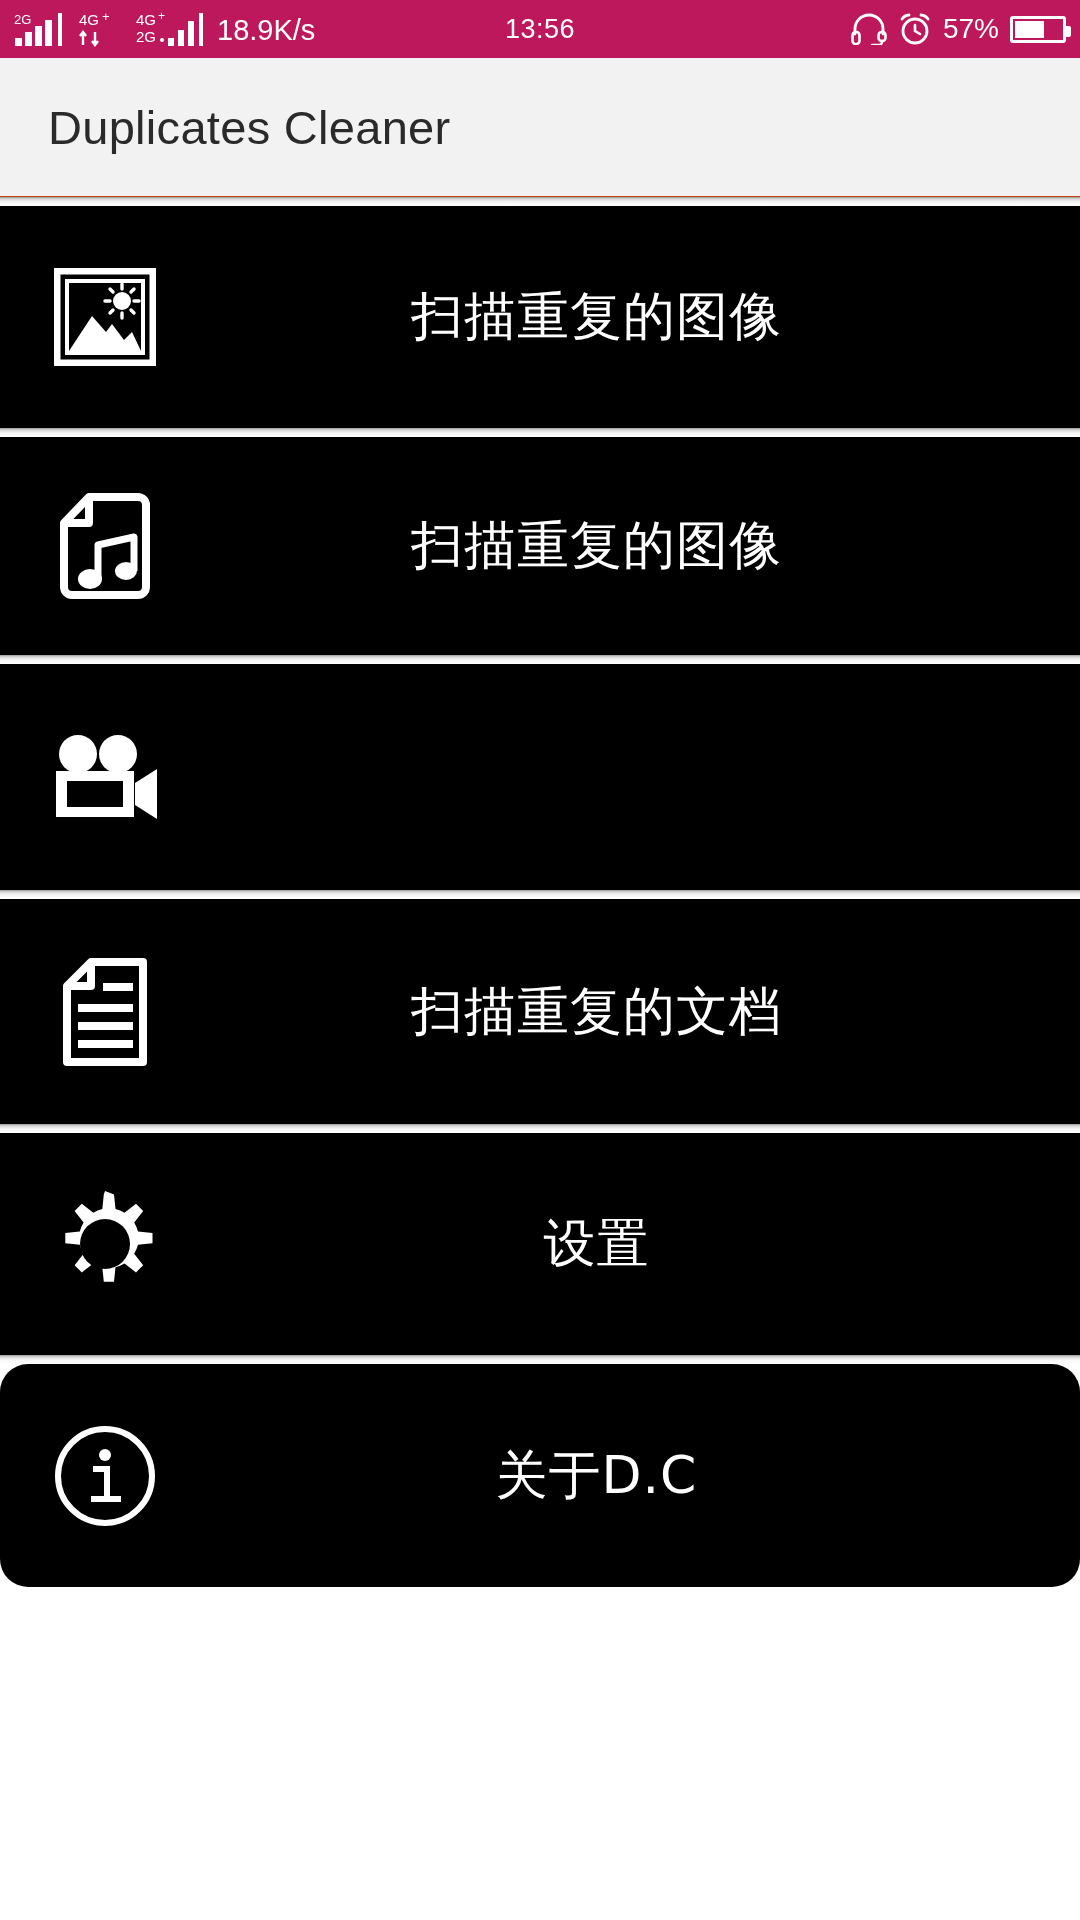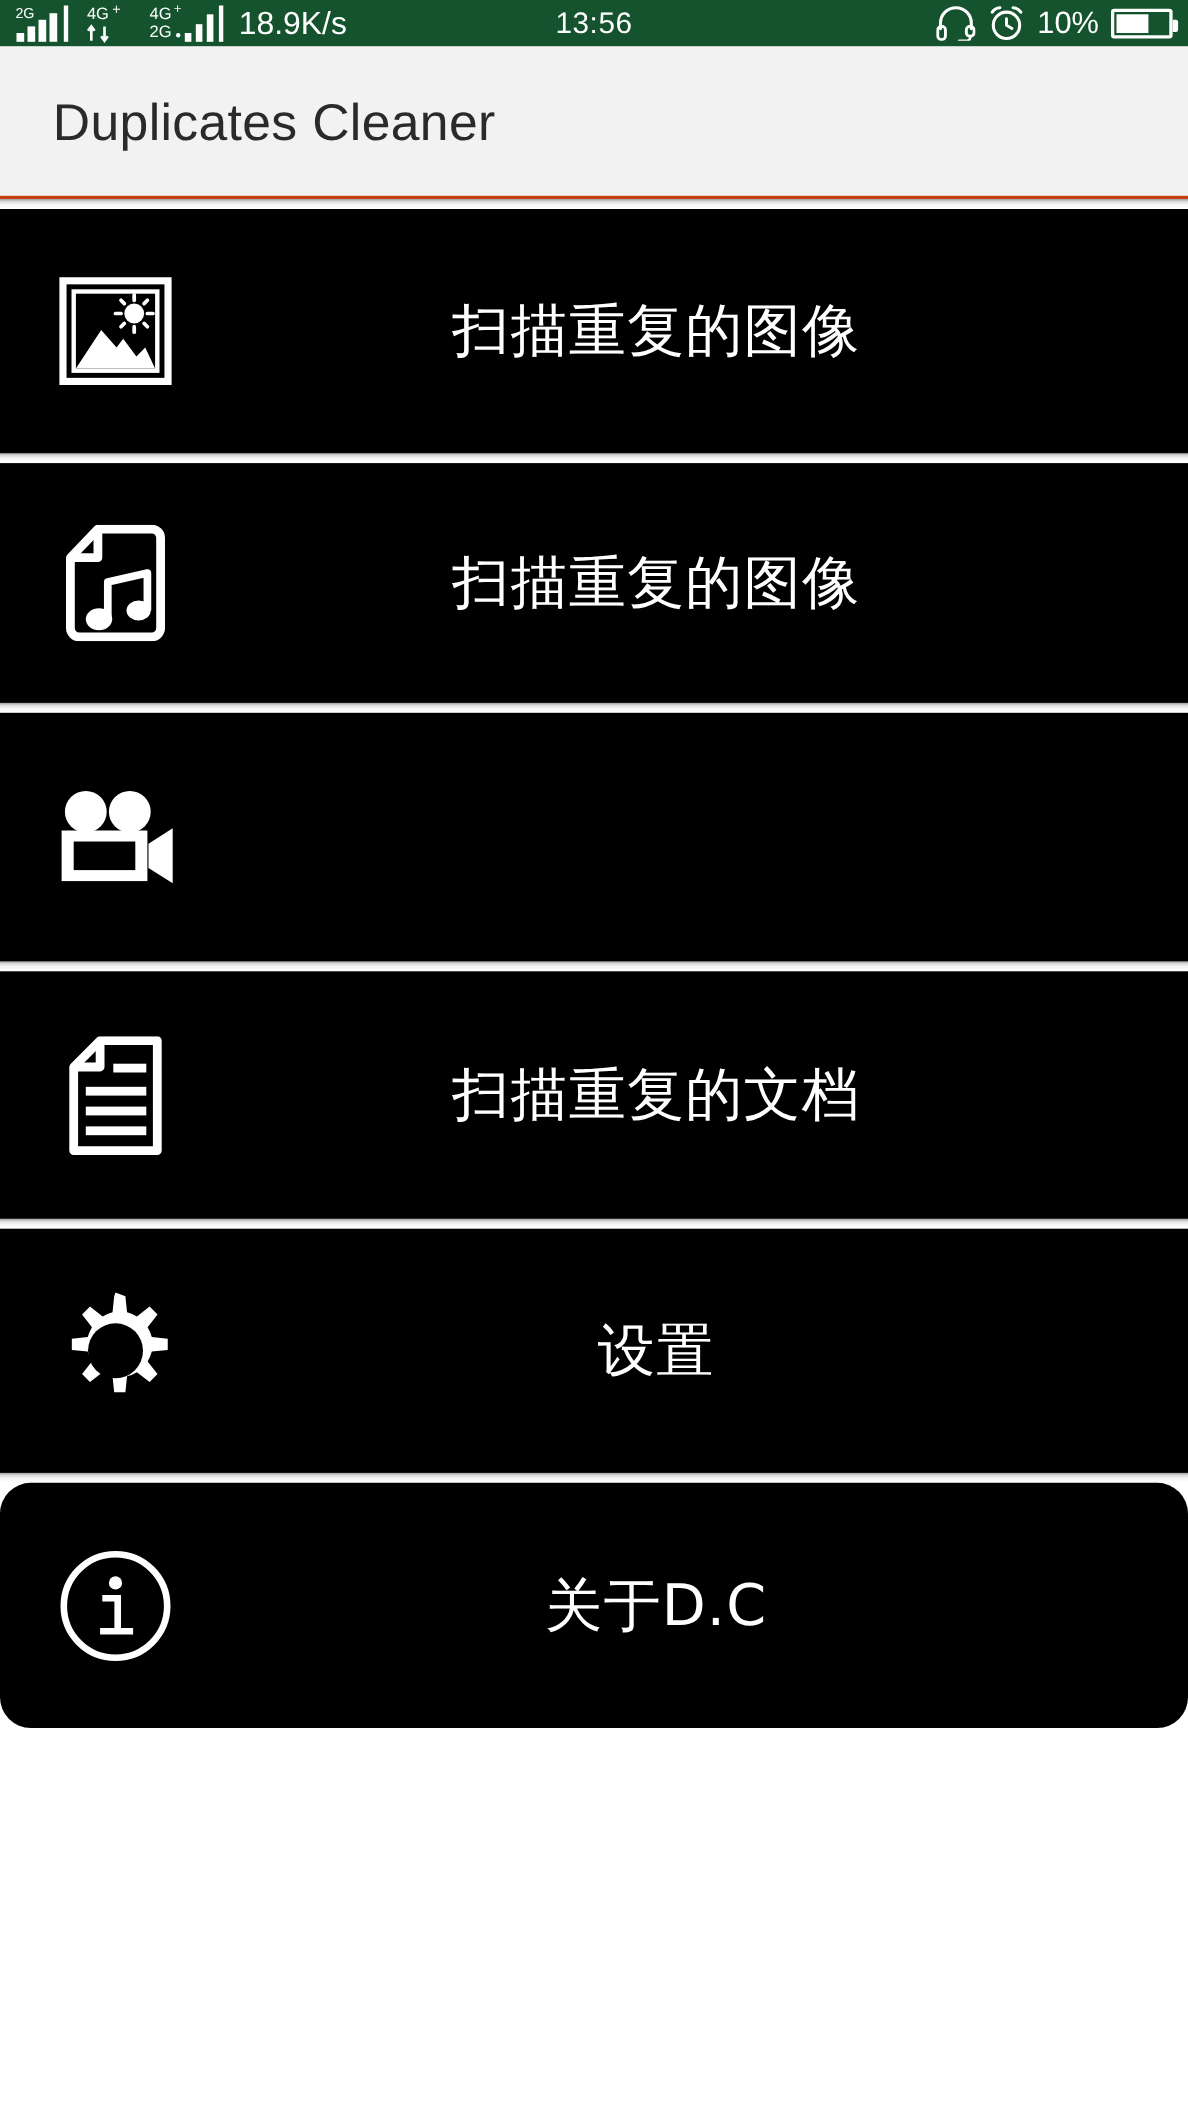--- a/index.html
+++ b/index.html
@@ -6,22 +6,22 @@
   html, body {
     width:1080px; height:1920px;
     background:#000;
     font-family:"Liberation Sans","DejaVu Sans",sans-serif;
     overflow:hidden;
   }
   #screen { position:relative; width:1080px; height:1920px; background:#ffffff; }
 
   
   .statusbar{
-    position:relative; height:42px; width:100%;
-    background:#14532d; color:#ffffff;
+    position:relative; height:58px; width:100%;
+    background:#be185d; color:#ffffff;
     display:flex; align-items:center;
     padding:18px 14px;
   }
   .sb-left{ display:flex; align-items:flex-end; gap:7px; flex:0 0 auto; }
   .sb-center{ position:absolute; left:0; right:0; text-align:center;
               font-size:27px; letter-spacing:0.5px; pointer-events:none;}
   .sb-right{ margin-left:auto; display:flex; align-items:center; gap:11px; z-index:2;}
   .net-speed{ font-size:29px; line-height:34px; margin-left:2px; }
   .sb-pct{ font-size:28px; line-height:30px; }
 
@@ -29,21 +29,21 @@
             position:relative; display:inline-block; }
   .battery:after{ content:""; position:absolute; right:-8px; top:7px;
                   width:5px; height:11px; background:#fff; border-radius:0 2px 2px 0;}
   .battery .fill{ position:absolute; left:2px; top:2px; bottom:2px; width:53%;
                   background:#fff; }
 
   
   .titlebar{
     height:139px; width:100%; background:#f2f2f2;
     display:flex; align-items:center; padding-left:48px;
-    border-bottom:3px solid #c2410c;
+    border-bottom:1px solid #c2410c;
   }
   .titlebar .title{ font-size:47px; color:#2a2a2a; font-weight:400; letter-spacing:0.3px;}
 
   
   .menu{ width:100%; background:#ffffff; }
   .divider{ height:9px; width:100%;
             background:linear-gradient(to bottom,#9a9a9a 0%, #d8d8d8 22%, #f6f6f6 55%, #ffffff 100%); }
   .card{
     position:relative; width:100%; background:#000000;
     display:flex; align-items:center;
@@ -122,21 +122,21 @@
         </svg>
       </span>
       <span>
         <svg width="34" height="34" viewBox="0 0 34 34">
           <circle cx="17" cy="19" r="12" stroke="#fff" stroke-width="2.8" fill="none"></circle>
           <path d="M17 13 V19 L22 22" stroke="#fff" stroke-width="2.6" fill="none" stroke-linecap="round"></path>
           <path d="M4 7 A9 9 0 0 1 11 3" stroke="#fff" stroke-width="2.8" fill="none" stroke-linecap="round"></path>
           <path d="M30 7 A9 9 0 0 0 23 3" stroke="#fff" stroke-width="2.8" fill="none" stroke-linecap="round"></path>
         </svg>
       </span>
-      <span class="sb-pct">10%</span>
+      <span class="sb-pct">57%</span>
       <span class="battery">
         <span class="fill" style="width: 57%;"></span>
       </span>
     </div>
   </div>
 
   <div class="titlebar">
     <span class="title">Duplicates Cleaner</span>
   </div>
 

